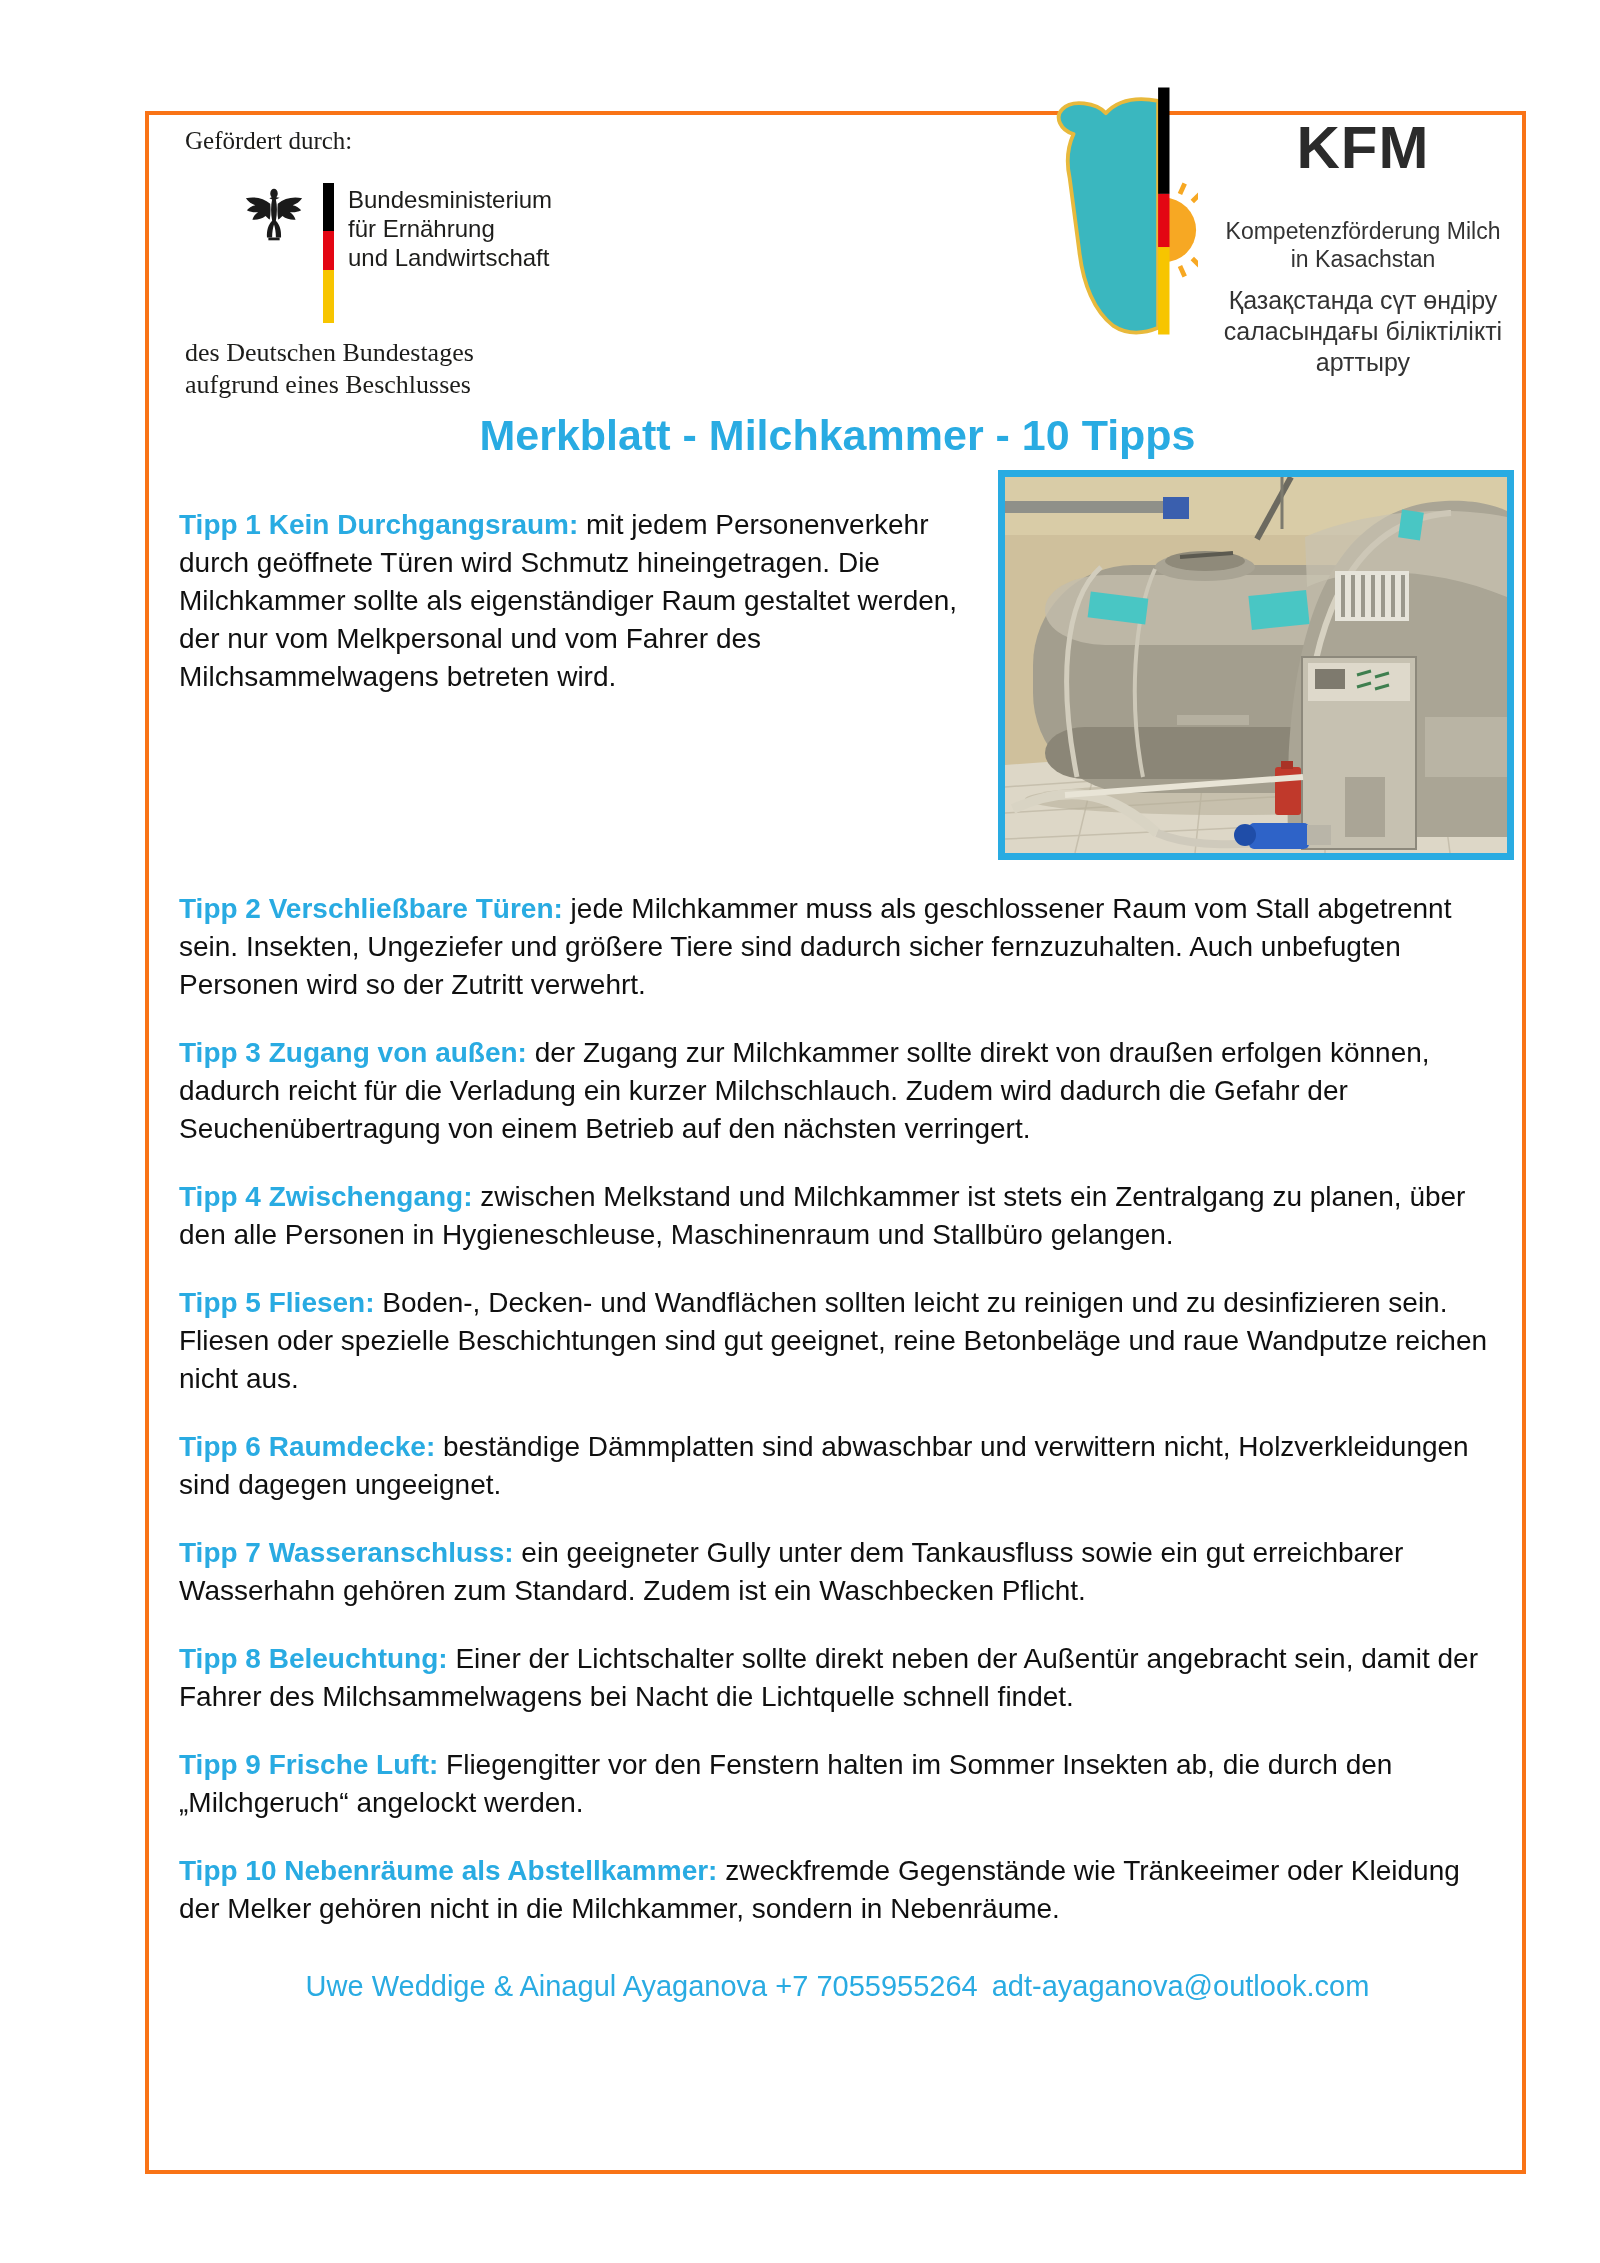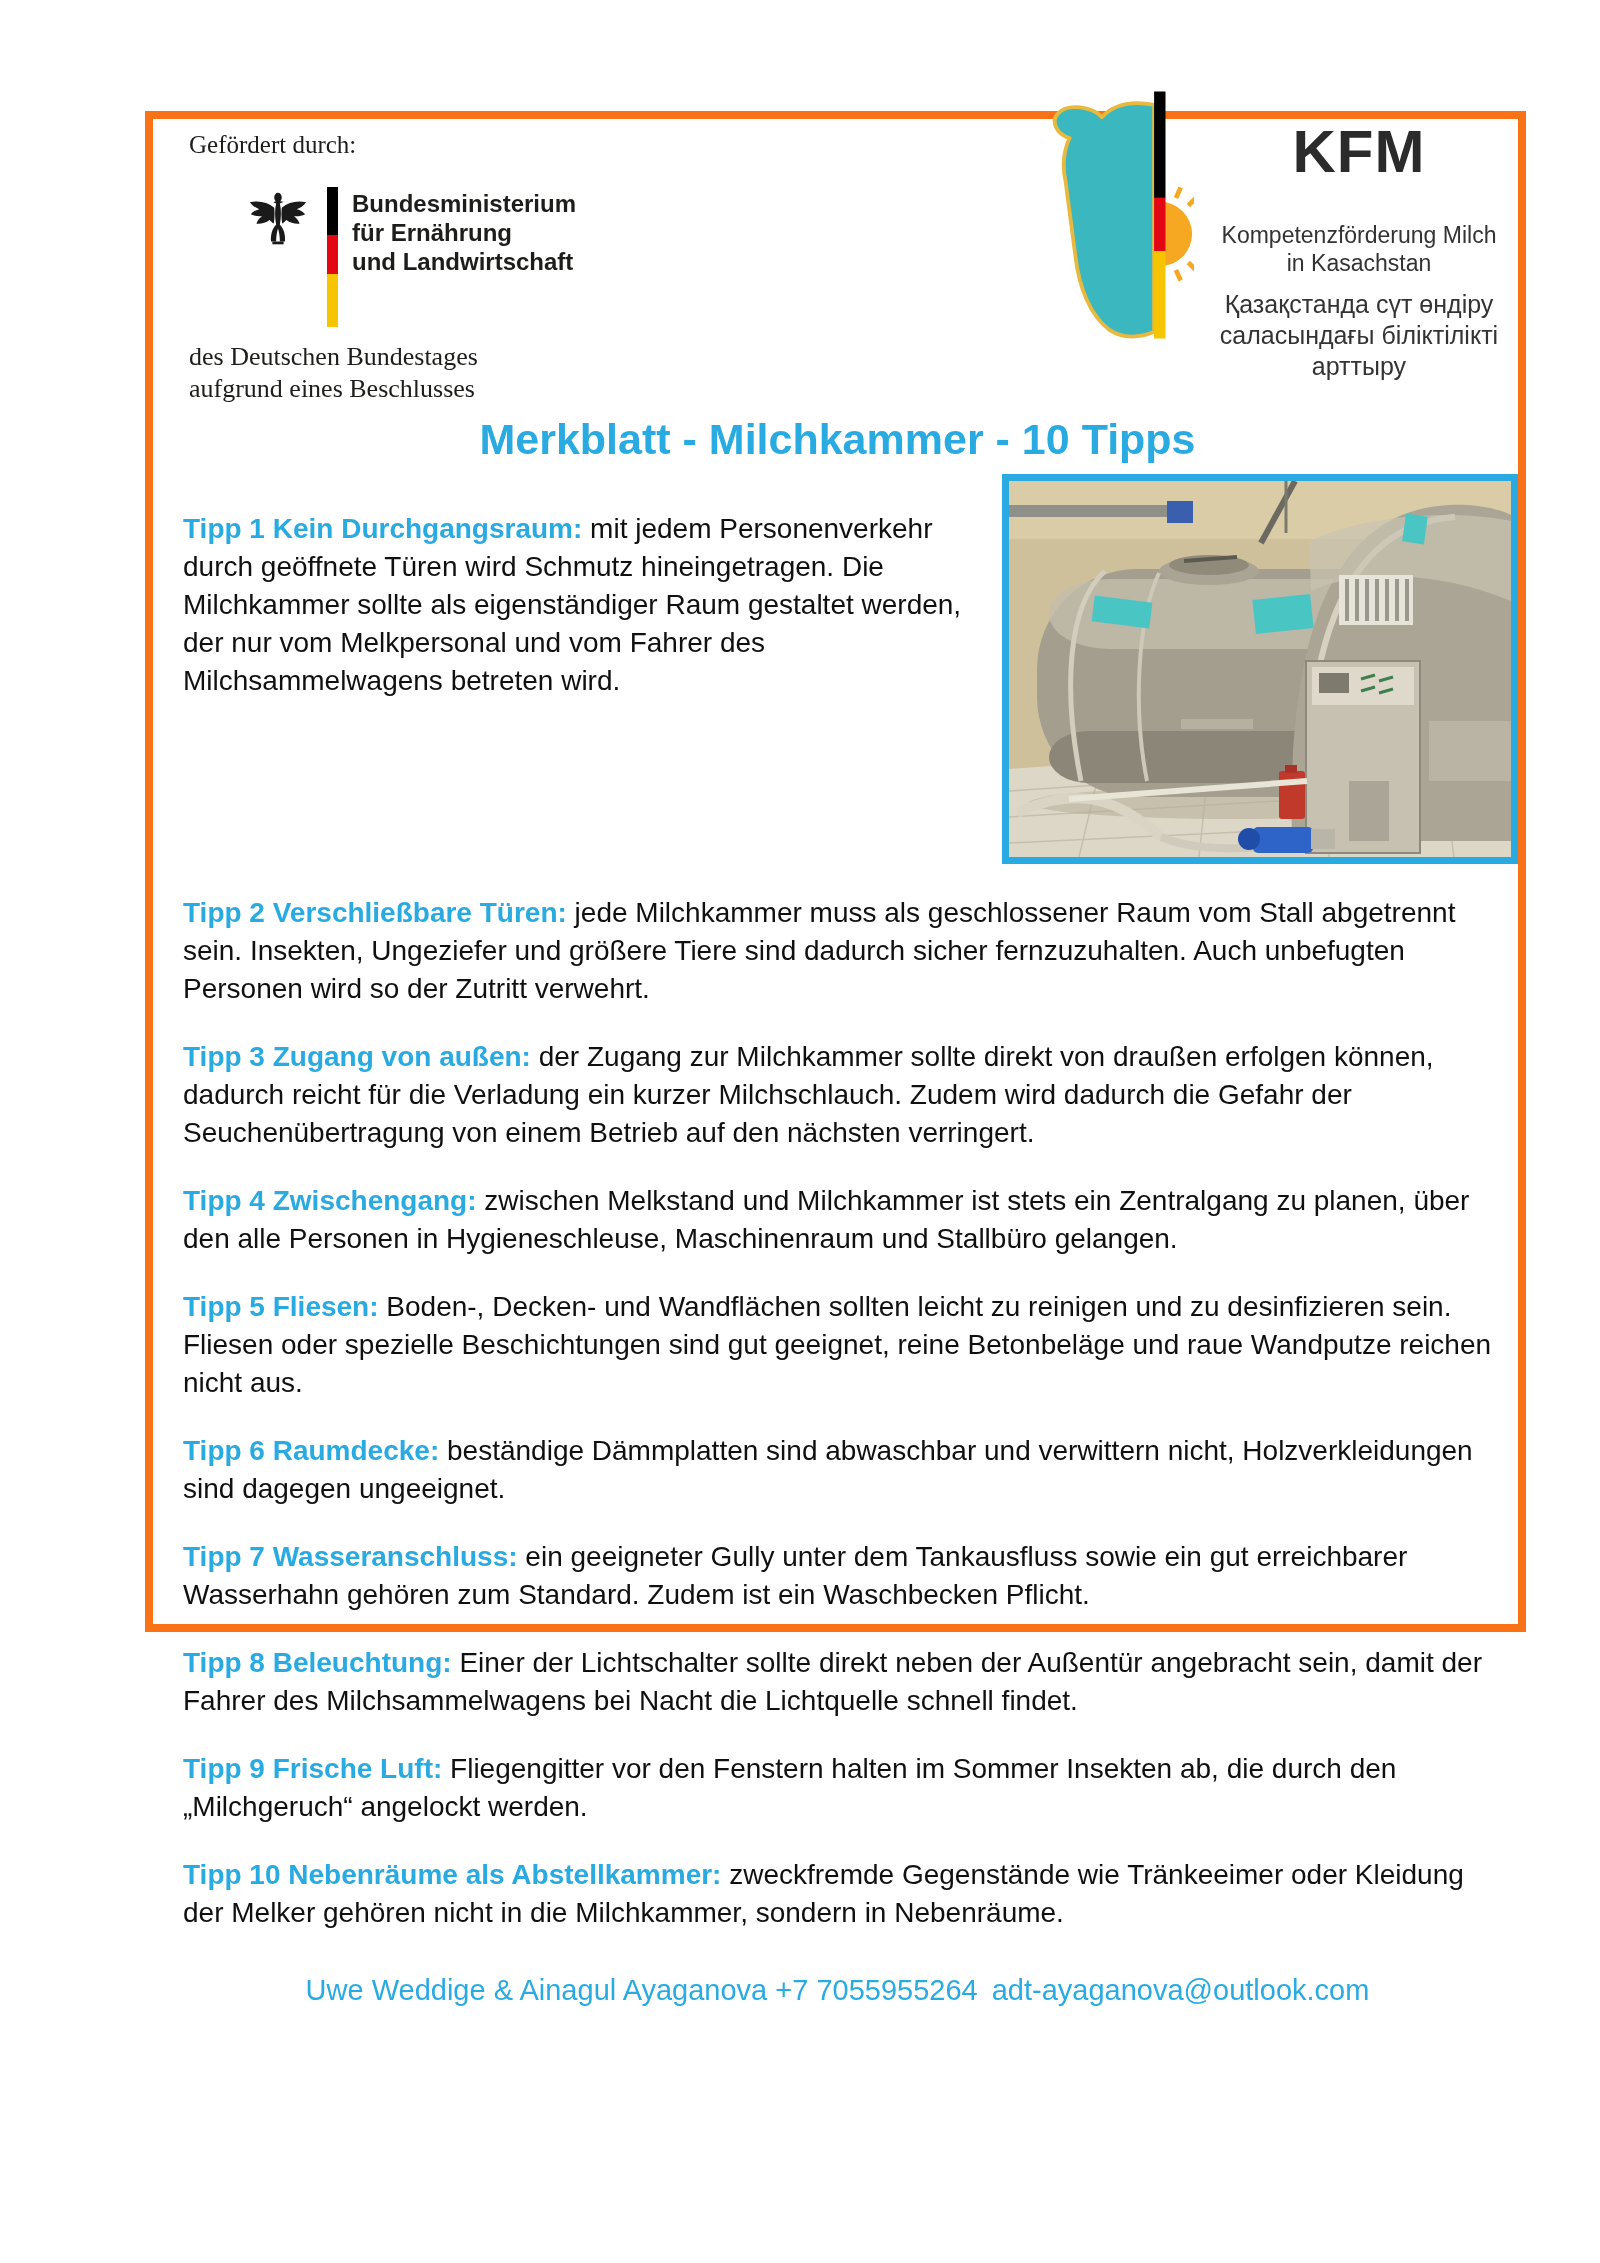--- a/index.html
+++ b/index.html
@@ -1,24 +1,24 @@
 <!DOCTYPE html>
 <html><head>
 <meta charset="utf-8">
 <style>
   html,body{margin:0;padding:0;background:#ffffff;}
   body{width:1600px;height:2263px;font-family:"Liberation Sans", sans-serif;color:#161616;}
   .sheet{position:relative;width:1600px;height:2263px;background:#ffffff;overflow:hidden;}
-  .frame{position:absolute;left:145px;top:111px;width:1381px;height:1521px;
-         border:8px solid #f97316;box-sizing:border-box;background:#ffffff;}
+  .frame{position:absolute;left:145px;top:111px;width:1381px;height:2063px;
+         border:4px solid #f97316;box-sizing:border-box;background:#ffffff;}
   .inner{position:relative;width:100%;height:100%;padding:12px 26px 0 30px;box-sizing:border-box;}
 
   
   .funded{font-family:"Liberation Serif", serif;font-size:25px;color:#1d1d1b;margin:0 0 0 6px;}
-  .bmel{display:flex;align-items:flex-start;margin:28px 0 0 62px;height:140px;font-weight:bold;}
+  .bmel{display:flex;align-items:flex-start;margin:28px 0 0 62px;height:140px;}
   .eagle{width:66px;height:60px;margin-top:2px;}
   .flagbar{width:11px;height:140px;margin-left:16px;flex:none;
            background:linear-gradient(180deg,#000000 0 34%,#e30613 34% 62%,#f7c500 62% 100%);}
   .bmel-text{margin-left:14px;font-size:24px;line-height:29px;color:#1d1d1b;padding-top:2px;}
   .resolution{font-family:"Liberation Serif", serif;font-size:26px;line-height:32px;color:#1d1d1b;margin:14px 0 0 6px;}
 
   
   .kfm{position:absolute;top:-30px;right:-2px;width:478px;display:flex;align-items:flex-start;}
   .kfm-art{width:152px;height:252px;flex:none;}
   .kfm-textcol{text-align:center;margin-left:4px;flex:1;}

